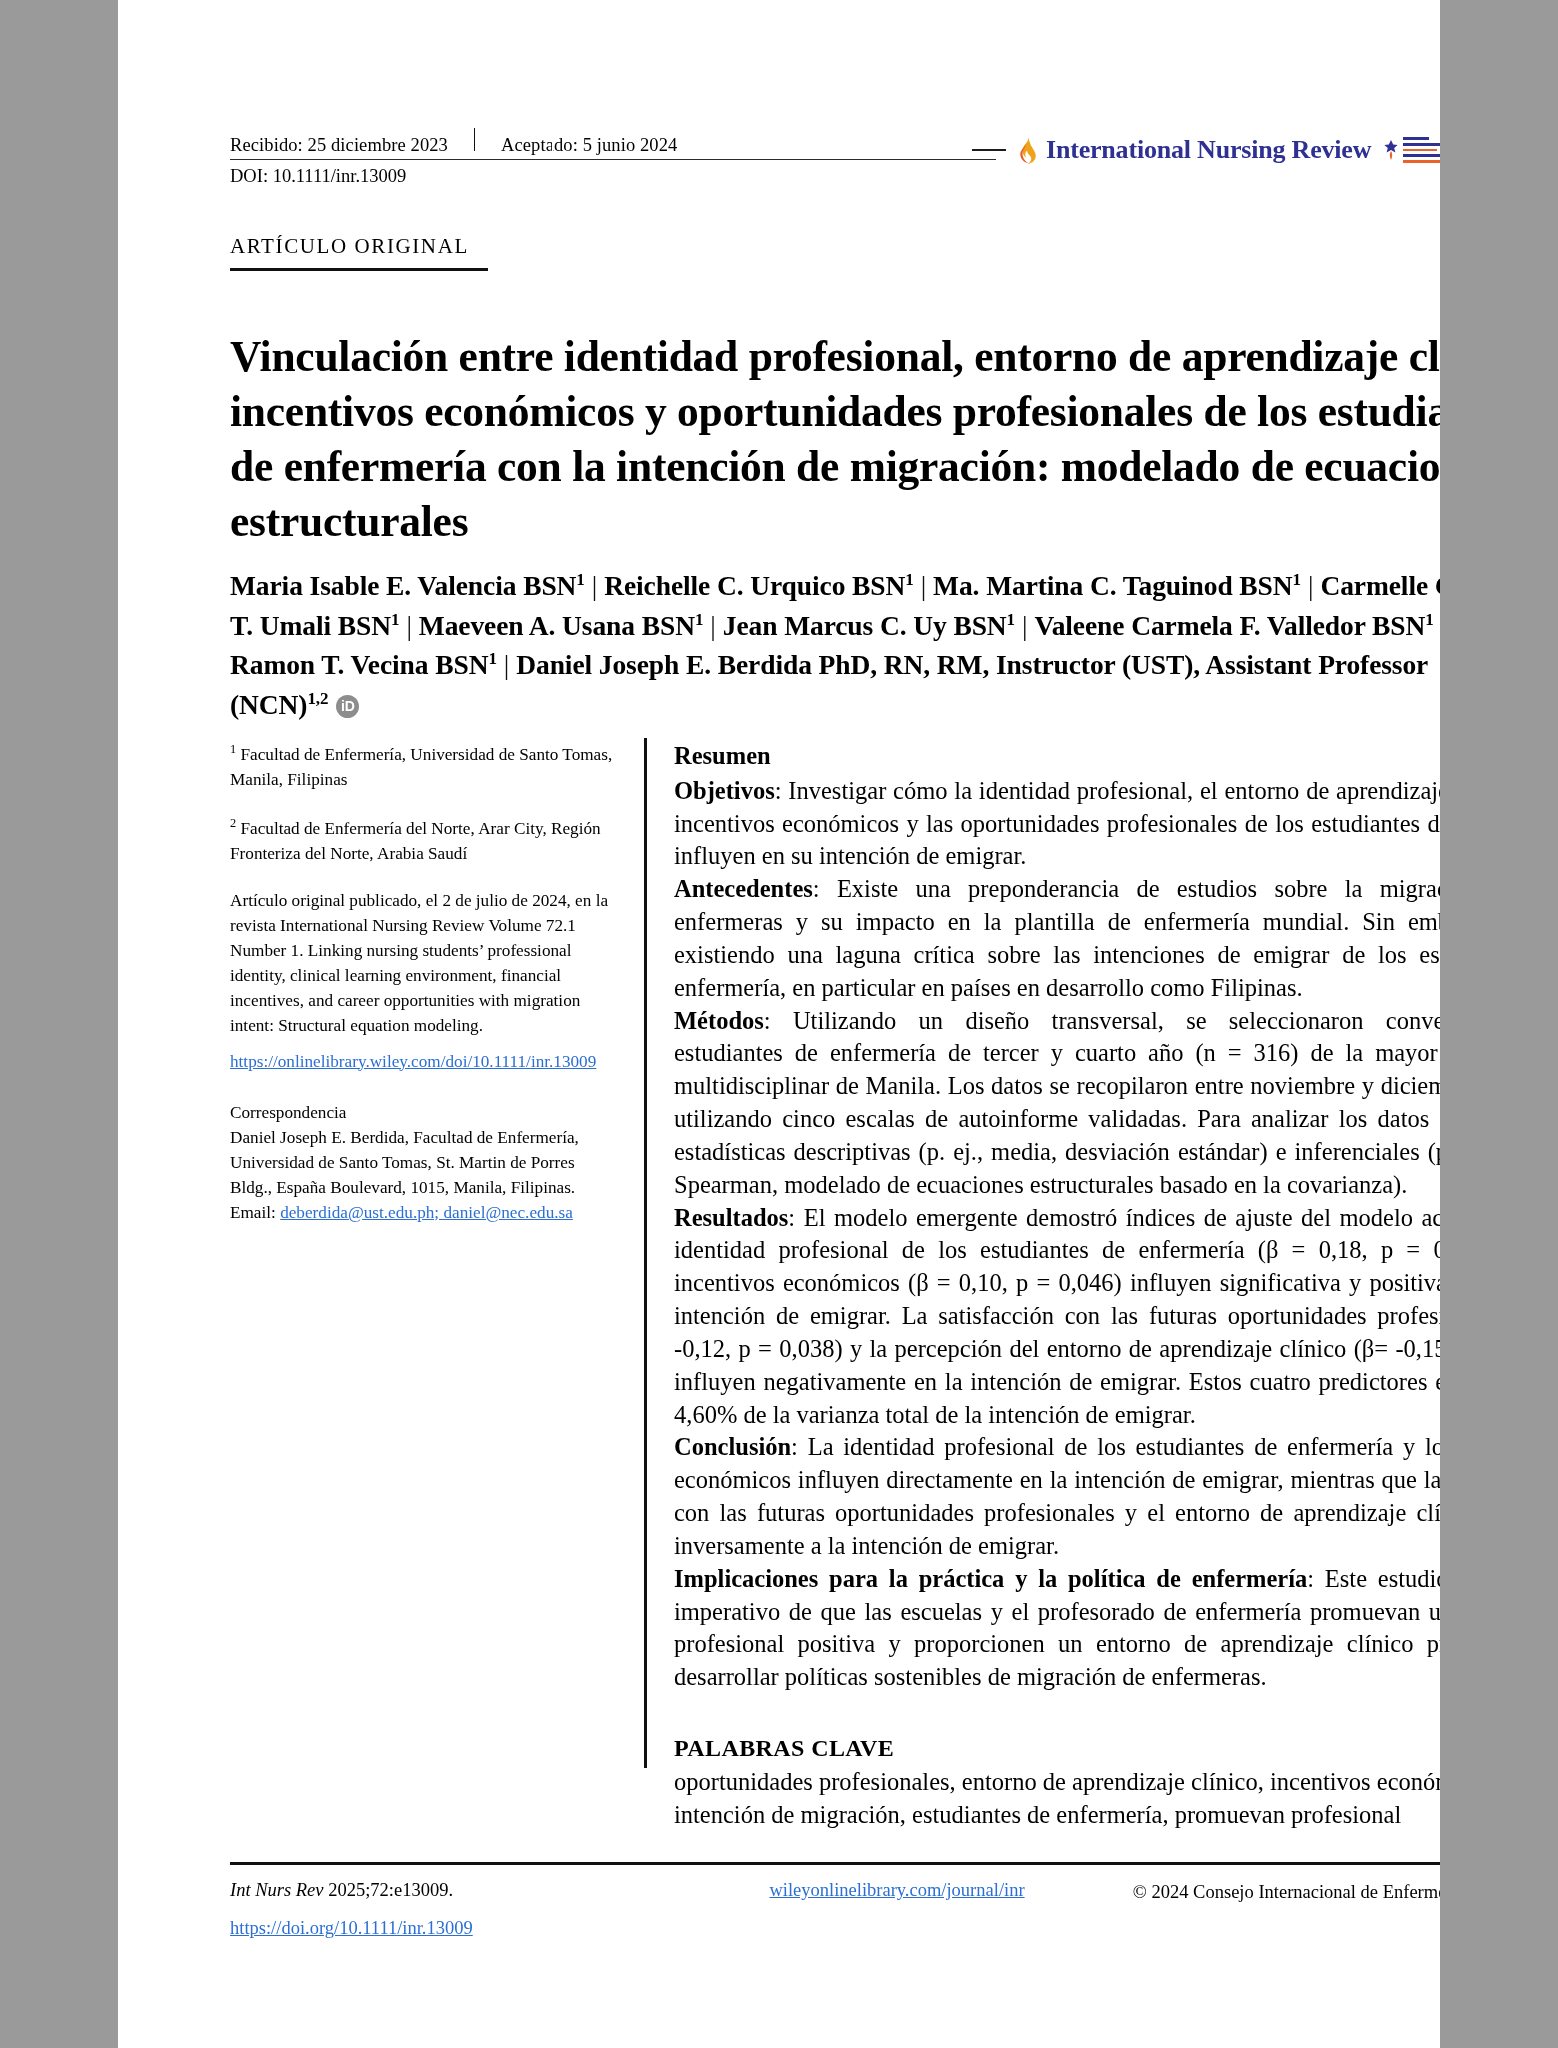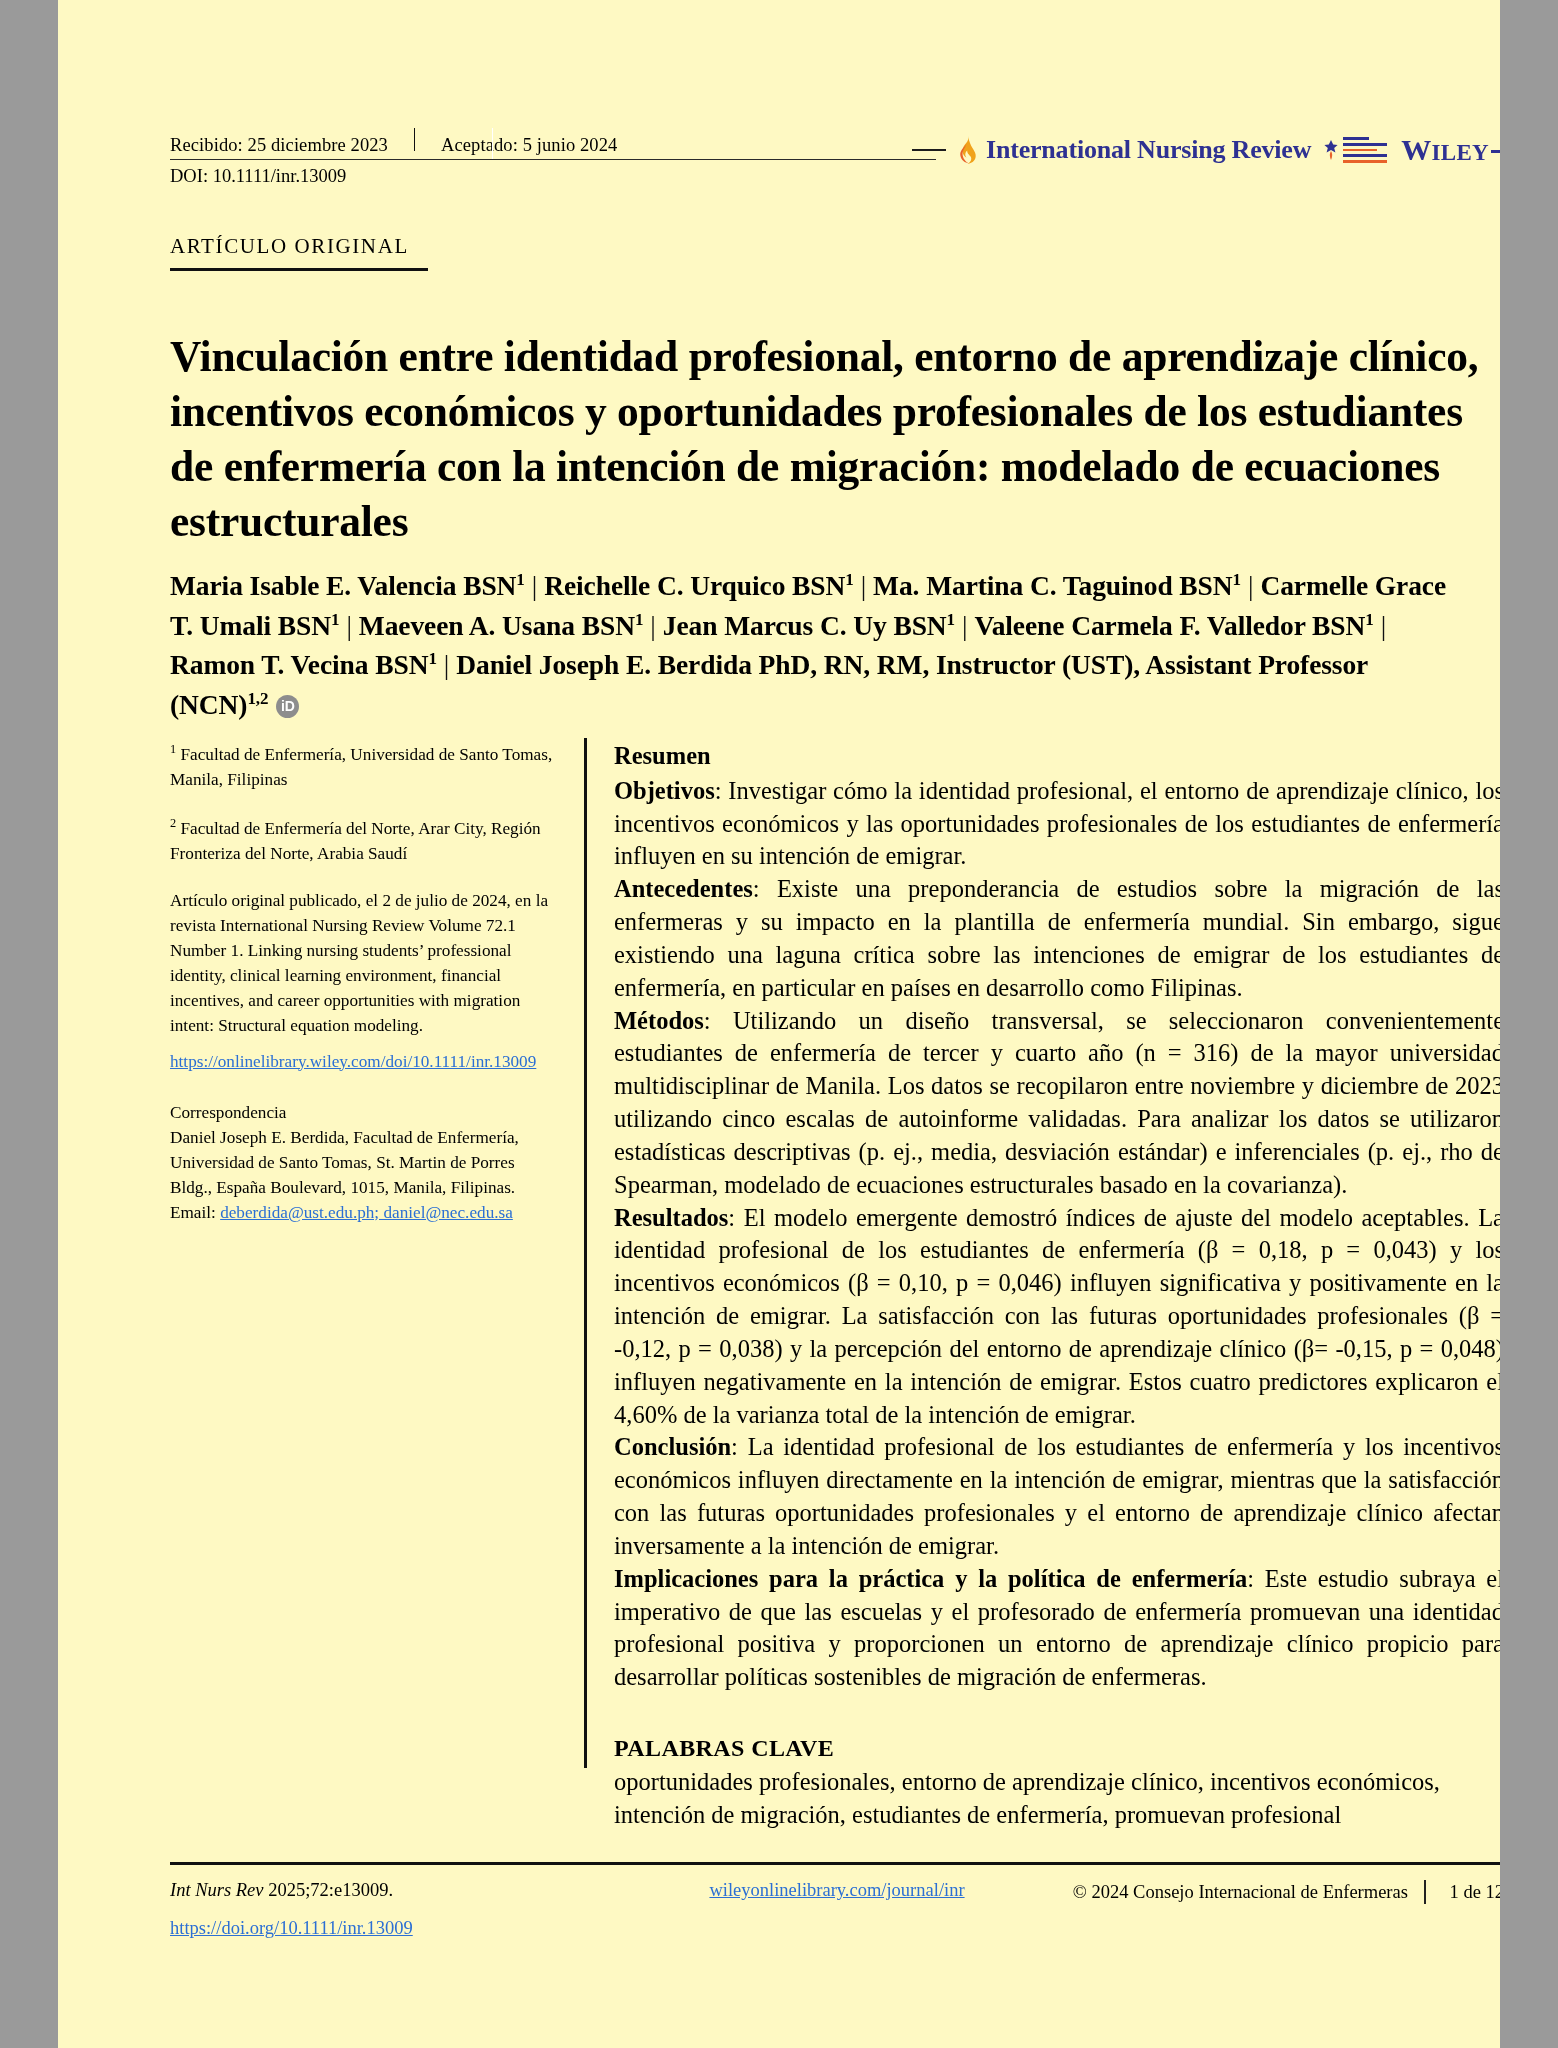--- a/index.html
+++ b/index.html
@@ -7,24 +7,24 @@
     margin: 0;
     padding: 0;
     background: #9a9a9a;
   }
   body {
     font-family: "Liberation Serif", "DejaVu Serif", serif;
     color: #000;
   }
   .page {
     position: relative;
-    width: 1442px;
+    width: 1322px;
     height: 2048px;
     margin: 0 auto;
-    background: #fef9c3;
+    background: #ffffff;
     box-sizing: border-box;
     overflow: hidden;
   }
   .sheet {
     position: absolute;
     left: 112px;
     top: 0;
     width: 1334px;
     height: 2048px;
   }

